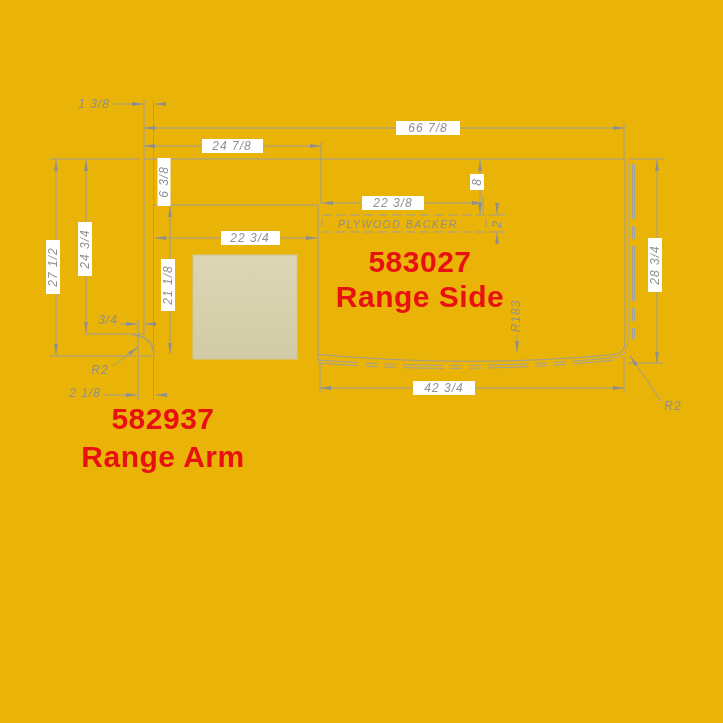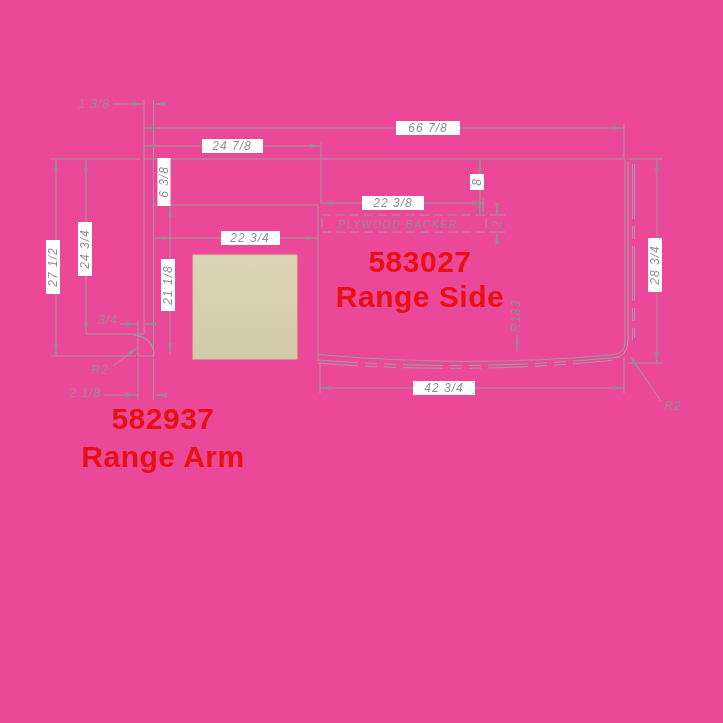--- a/index.html
+++ b/index.html
@@ -1,16 +1,16 @@
 <!DOCTYPE html>
 <html><head>
 <meta charset="utf-8">
 <style>
   html,body{margin:0;padding:0;background:#ffffff;}
-  .stage{position:relative;width:723px;height:723px;background:#ec4899;overflow:hidden;
+  .stage{position:relative;width:723px;height:723px;background:#eab308;overflow:hidden;
          font-family:"Liberation Sans",sans-serif;}
   svg{display:block}
   
   .cl{stroke:#9c9c9c;stroke-width:1;fill:none}
   .cl2{stroke:#a6a6a6;stroke-width:1;fill:none}
   .dash-long{stroke:#a0a0a0;stroke-width:1;fill:none;stroke-dasharray:55 7 13 7}
   .dash-curve{stroke:#a0a0a0;stroke-width:1;fill:none;stroke-dasharray:40 7 12 7 12 7}
   .dash-box{stroke:#9c9c9c;stroke-width:1;fill:none;stroke-dasharray:9 5}
   
   .dt{font:italic 12px "Liberation Sans",sans-serif;letter-spacing:1px;fill:#8f8f8f;

